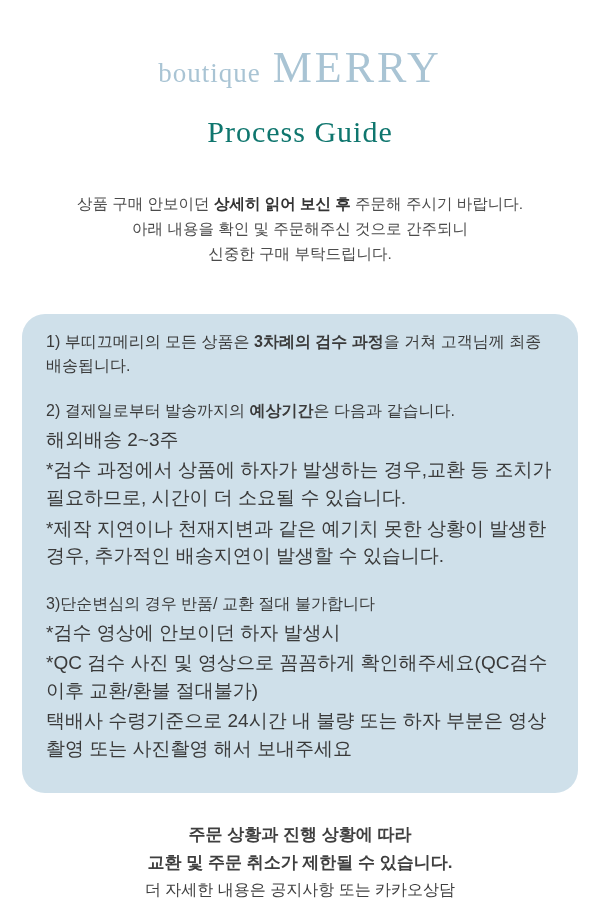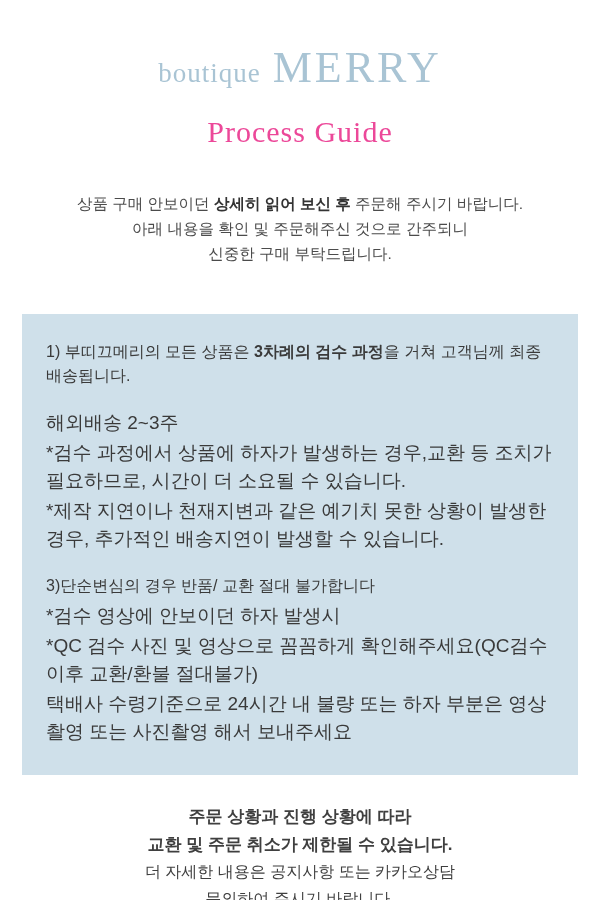--- a/index.html
+++ b/index.html
@@ -41,42 +41,43 @@
     color: #a9c4d4;
     margin-left: 12px;
     vertical-align: baseline;
   }
 
   .doc-title {
     text-align: center;
     font-family: "Liberation Serif", serif;
     font-size: 30px;
     letter-spacing: 1px;
-    color: #ec4899;
+    color: #0f766e;
     margin-top: 22px;
   }
 
   
   .intro {
     text-align: center;
     margin-top: 42px;
     line-height: 1.62;
     font-size: 15.5px;
     color: #4b4b4b;
   }
   .intro .line { display: block; }
   .intro b { font-weight: bold; color: #333; }
 
   
   .notice {
     margin: 48px 22px 0 22px;
     background: #cfe0ea;
-    padding: 26px 24px 30px 24px;
+    padding: 16px 24px 30px 24px;
     box-sizing: border-box;
     color: #3a3a3a;
+    border-radius: 23px;
   }
   .notice-section { margin-bottom: 22px; }
   .notice-section:last-child { margin-bottom: 0; }
   .notice-head {
     font-size: 16px;
     line-height: 1.45;
     margin-bottom: 4px;
   }
   .notice-head b { font-weight: bold; }
   .notice-sub {
@@ -119,20 +120,21 @@
     <span class="line">신중한 구매 부탁드립니다.</span>
   </div>
 
   <div class="notice">
 
     <div class="notice-section">
       <div class="notice-head"><span>1) 부띠끄메리의 모든 상품은 </span><b>3차례의 검수 과정</b><span>을 거쳐 고객님께 최종 배송됩니다.</span></div>
     </div>
 
     <div class="notice-section">
+      <div class="notice-head"><span>2) 결제일로부터 발송까지의 </span><b>예상기간</b><span>은 다음과 같습니다.</span></div>
       <div class="notice-sub">해외배송 2~3주</div>
       <div class="notice-sub">*검수 과정에서 상품에 하자가 발생하는 경우,교환 등 조치가 필요하므로, 시간이 더 소요될 수 있습니다.</div>
       <div class="notice-sub">*제작 지연이나 천재지변과 같은 예기치 못한 상황이 발생한 경우, 추가적인 배송지연이 발생할 수 있습니다.</div>
     </div>
 
     <div class="notice-section">
       <div class="notice-head">3)단순변심의 경우 반품/ 교환 절대 불가합니다</div>
       <div class="notice-sub">*검수 영상에 안보이던 하자 발생시</div>
       <div class="notice-sub">*QC 검수 사진 및 영상으로 꼼꼼하게 확인해주세요(QC검수 이후 교환/환불 절대불가)</div>
       <div class="notice-sub">택배사 수령기준으로 24시간 내 불량 또는 하자 부분은 영상 촬영 또는 사진촬영 해서 보내주세요</div>

